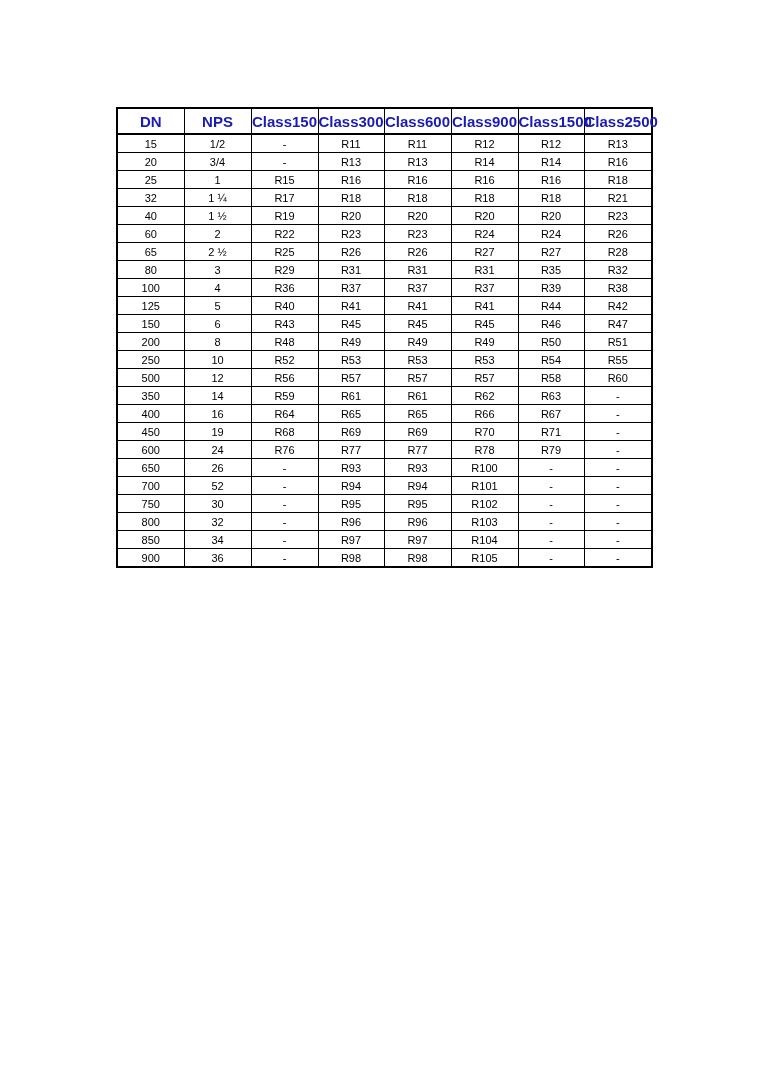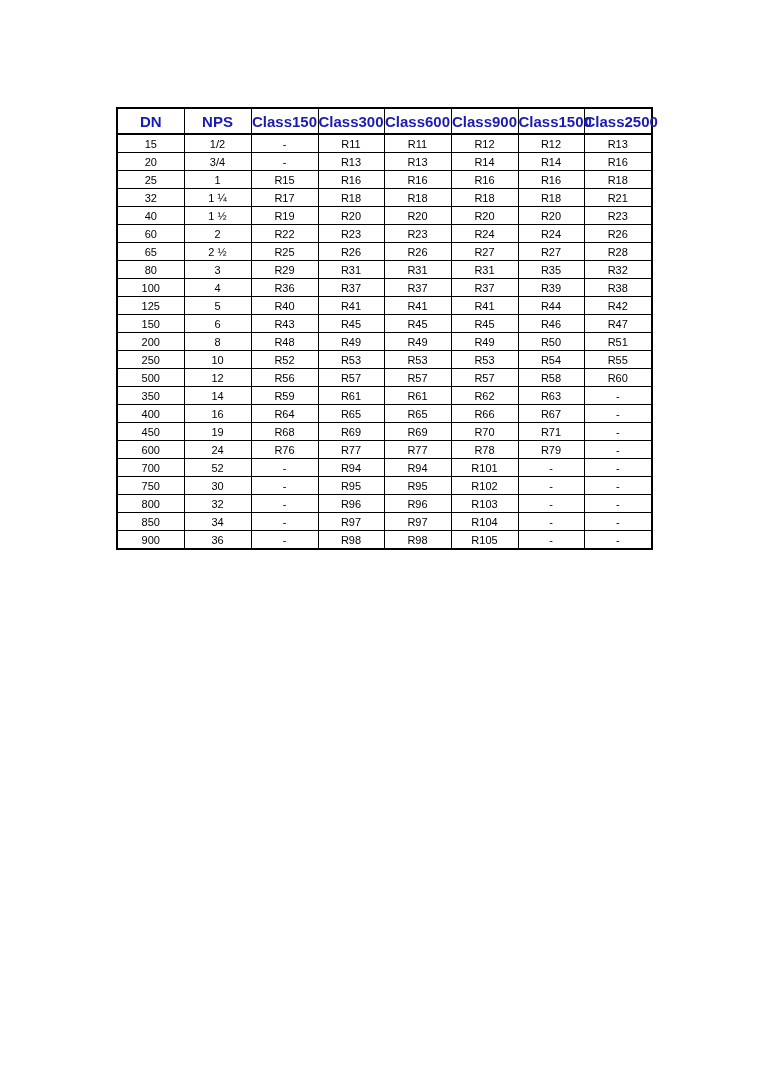--- a/index.html
+++ b/index.html
@@ -236,20 +236,30 @@
           <td>600</td>
           <td>24</td>
           <td>R76</td>
           <td>R77</td>
           <td>R77</td>
           <td>R78</td>
           <td>R79</td>
           <td>-</td>
         </tr>
         <tr>
+          <td>650</td>
+          <td>26</td>
+          <td>-</td>
+          <td>R93</td>
+          <td>R93</td>
+          <td>R100</td>
+          <td>-</td>
+          <td>-</td>
+        </tr>
+        <tr>
           <td>700</td>
           <td>52</td>
           <td>-</td>
           <td>R94</td>
           <td>R94</td>
           <td>R101</td>
           <td>-</td>
           <td>-</td>
         </tr>
         <tr>

